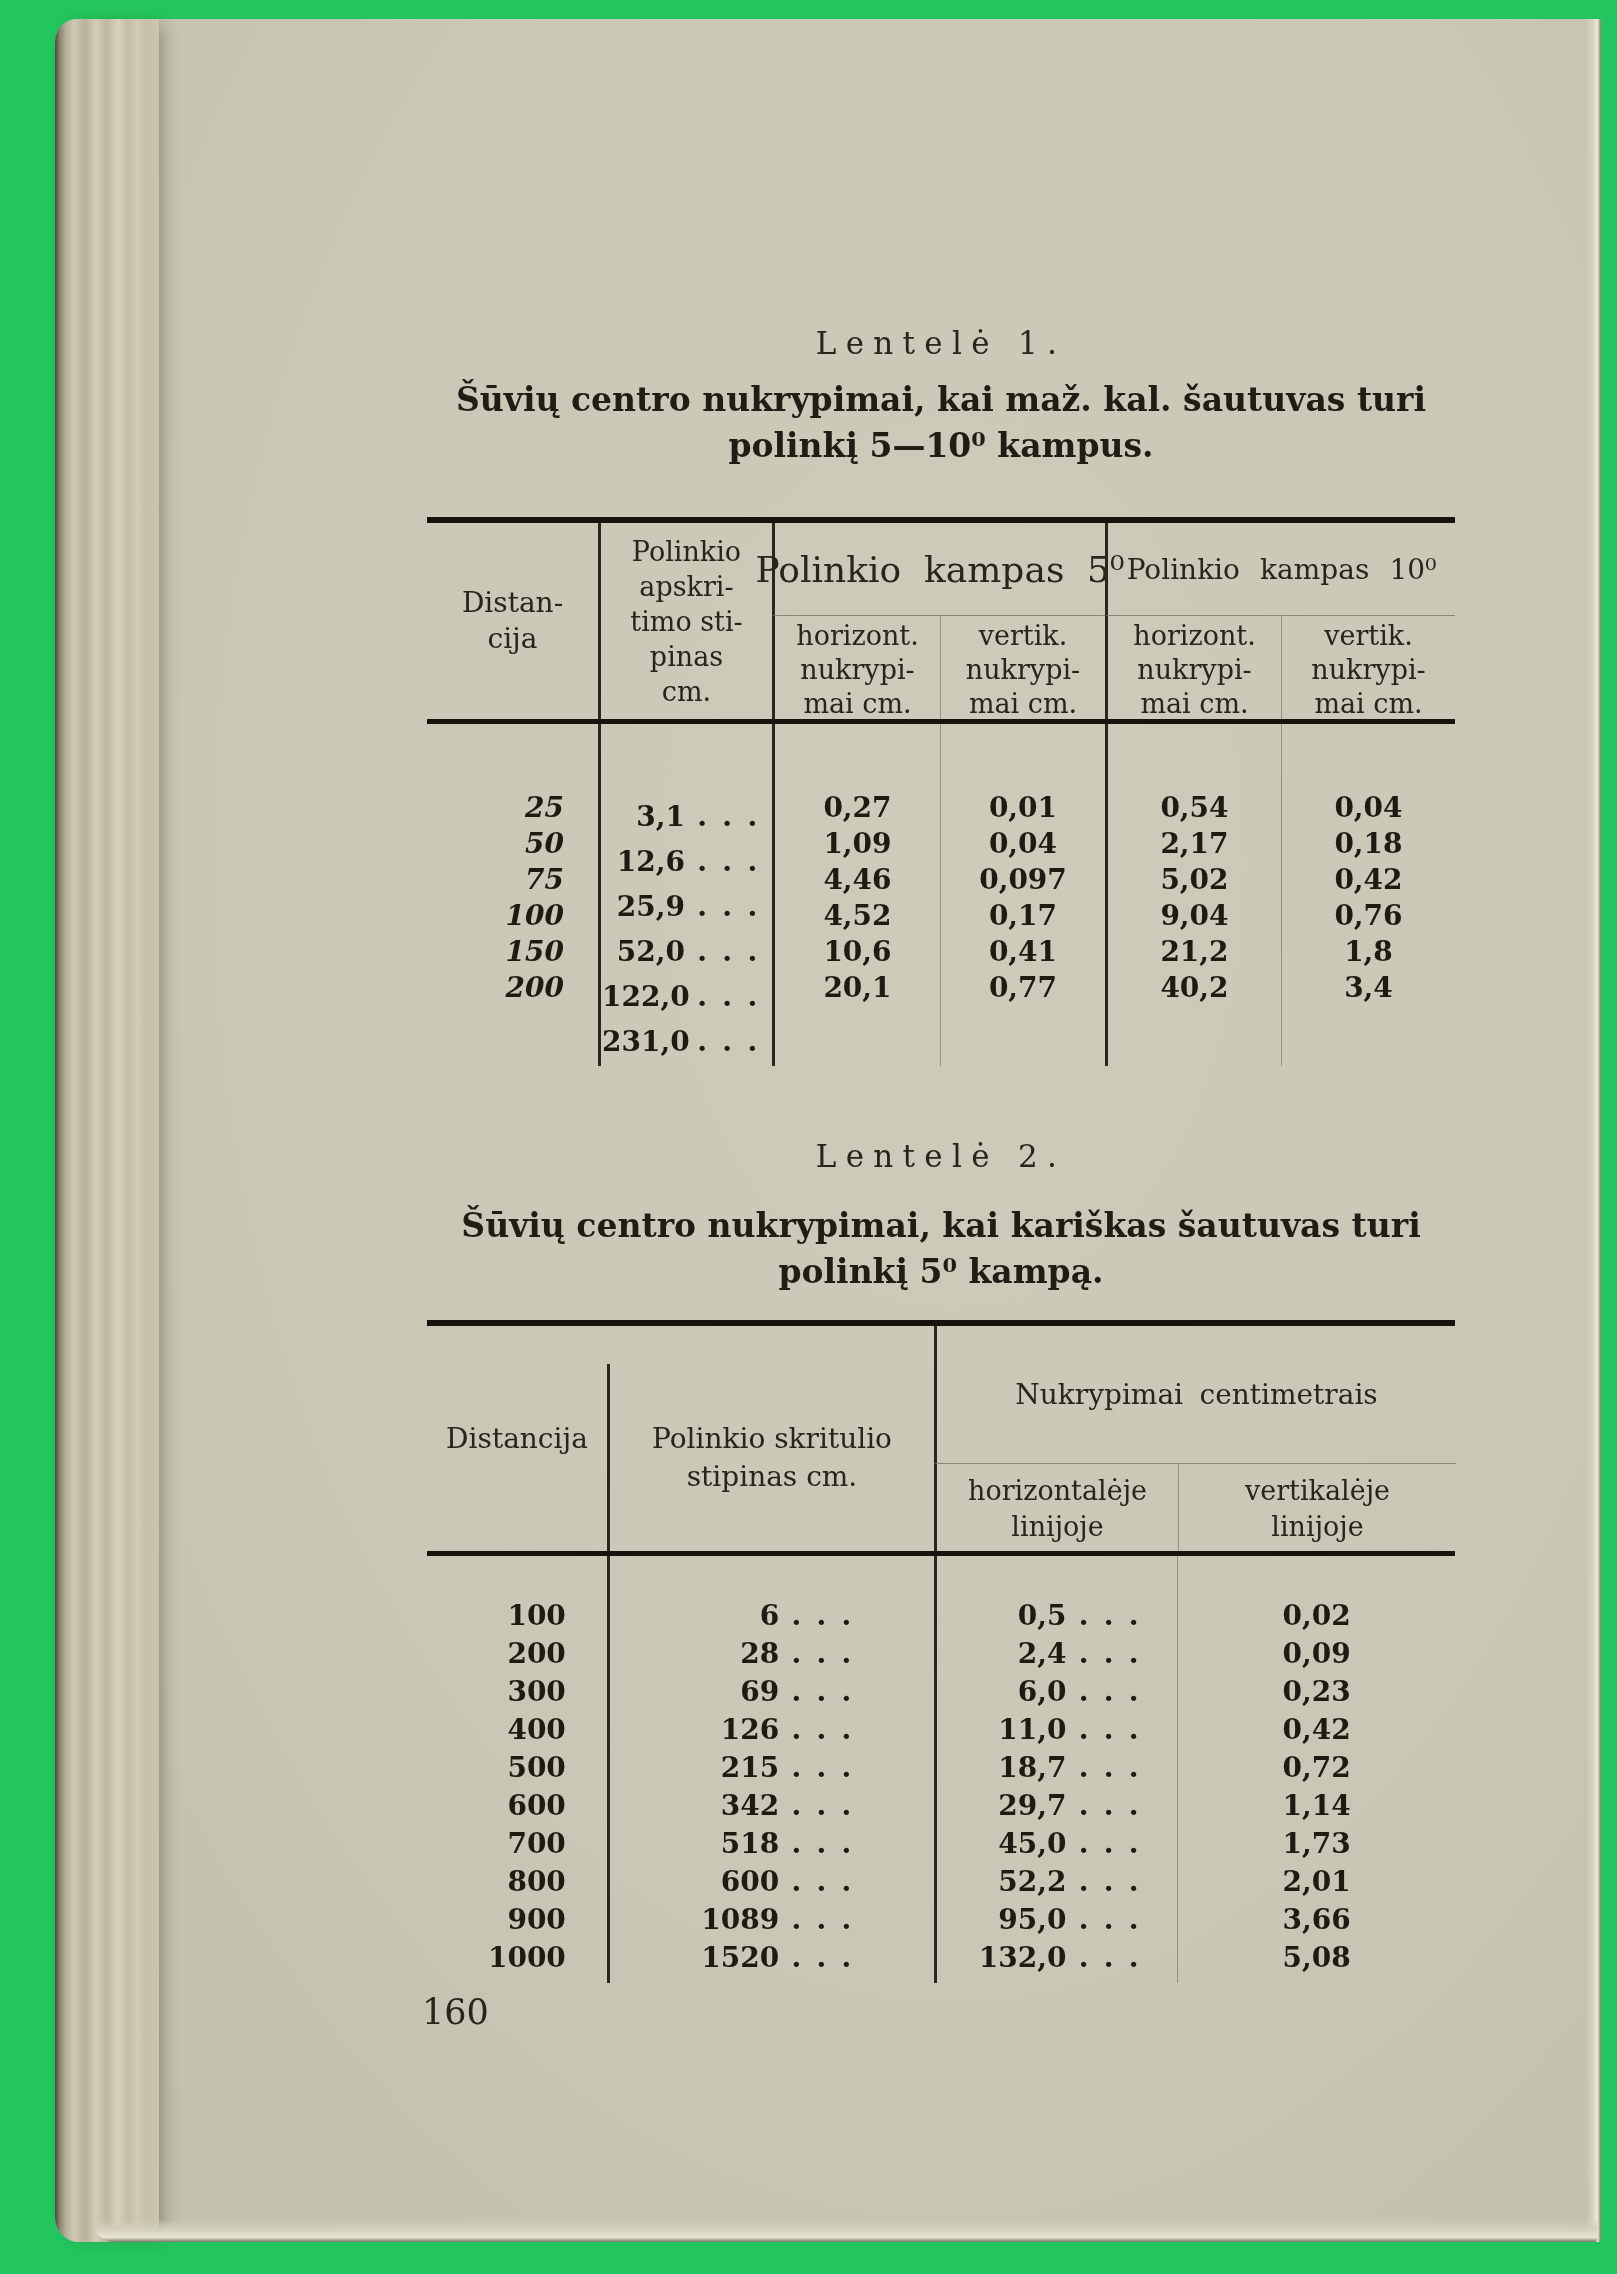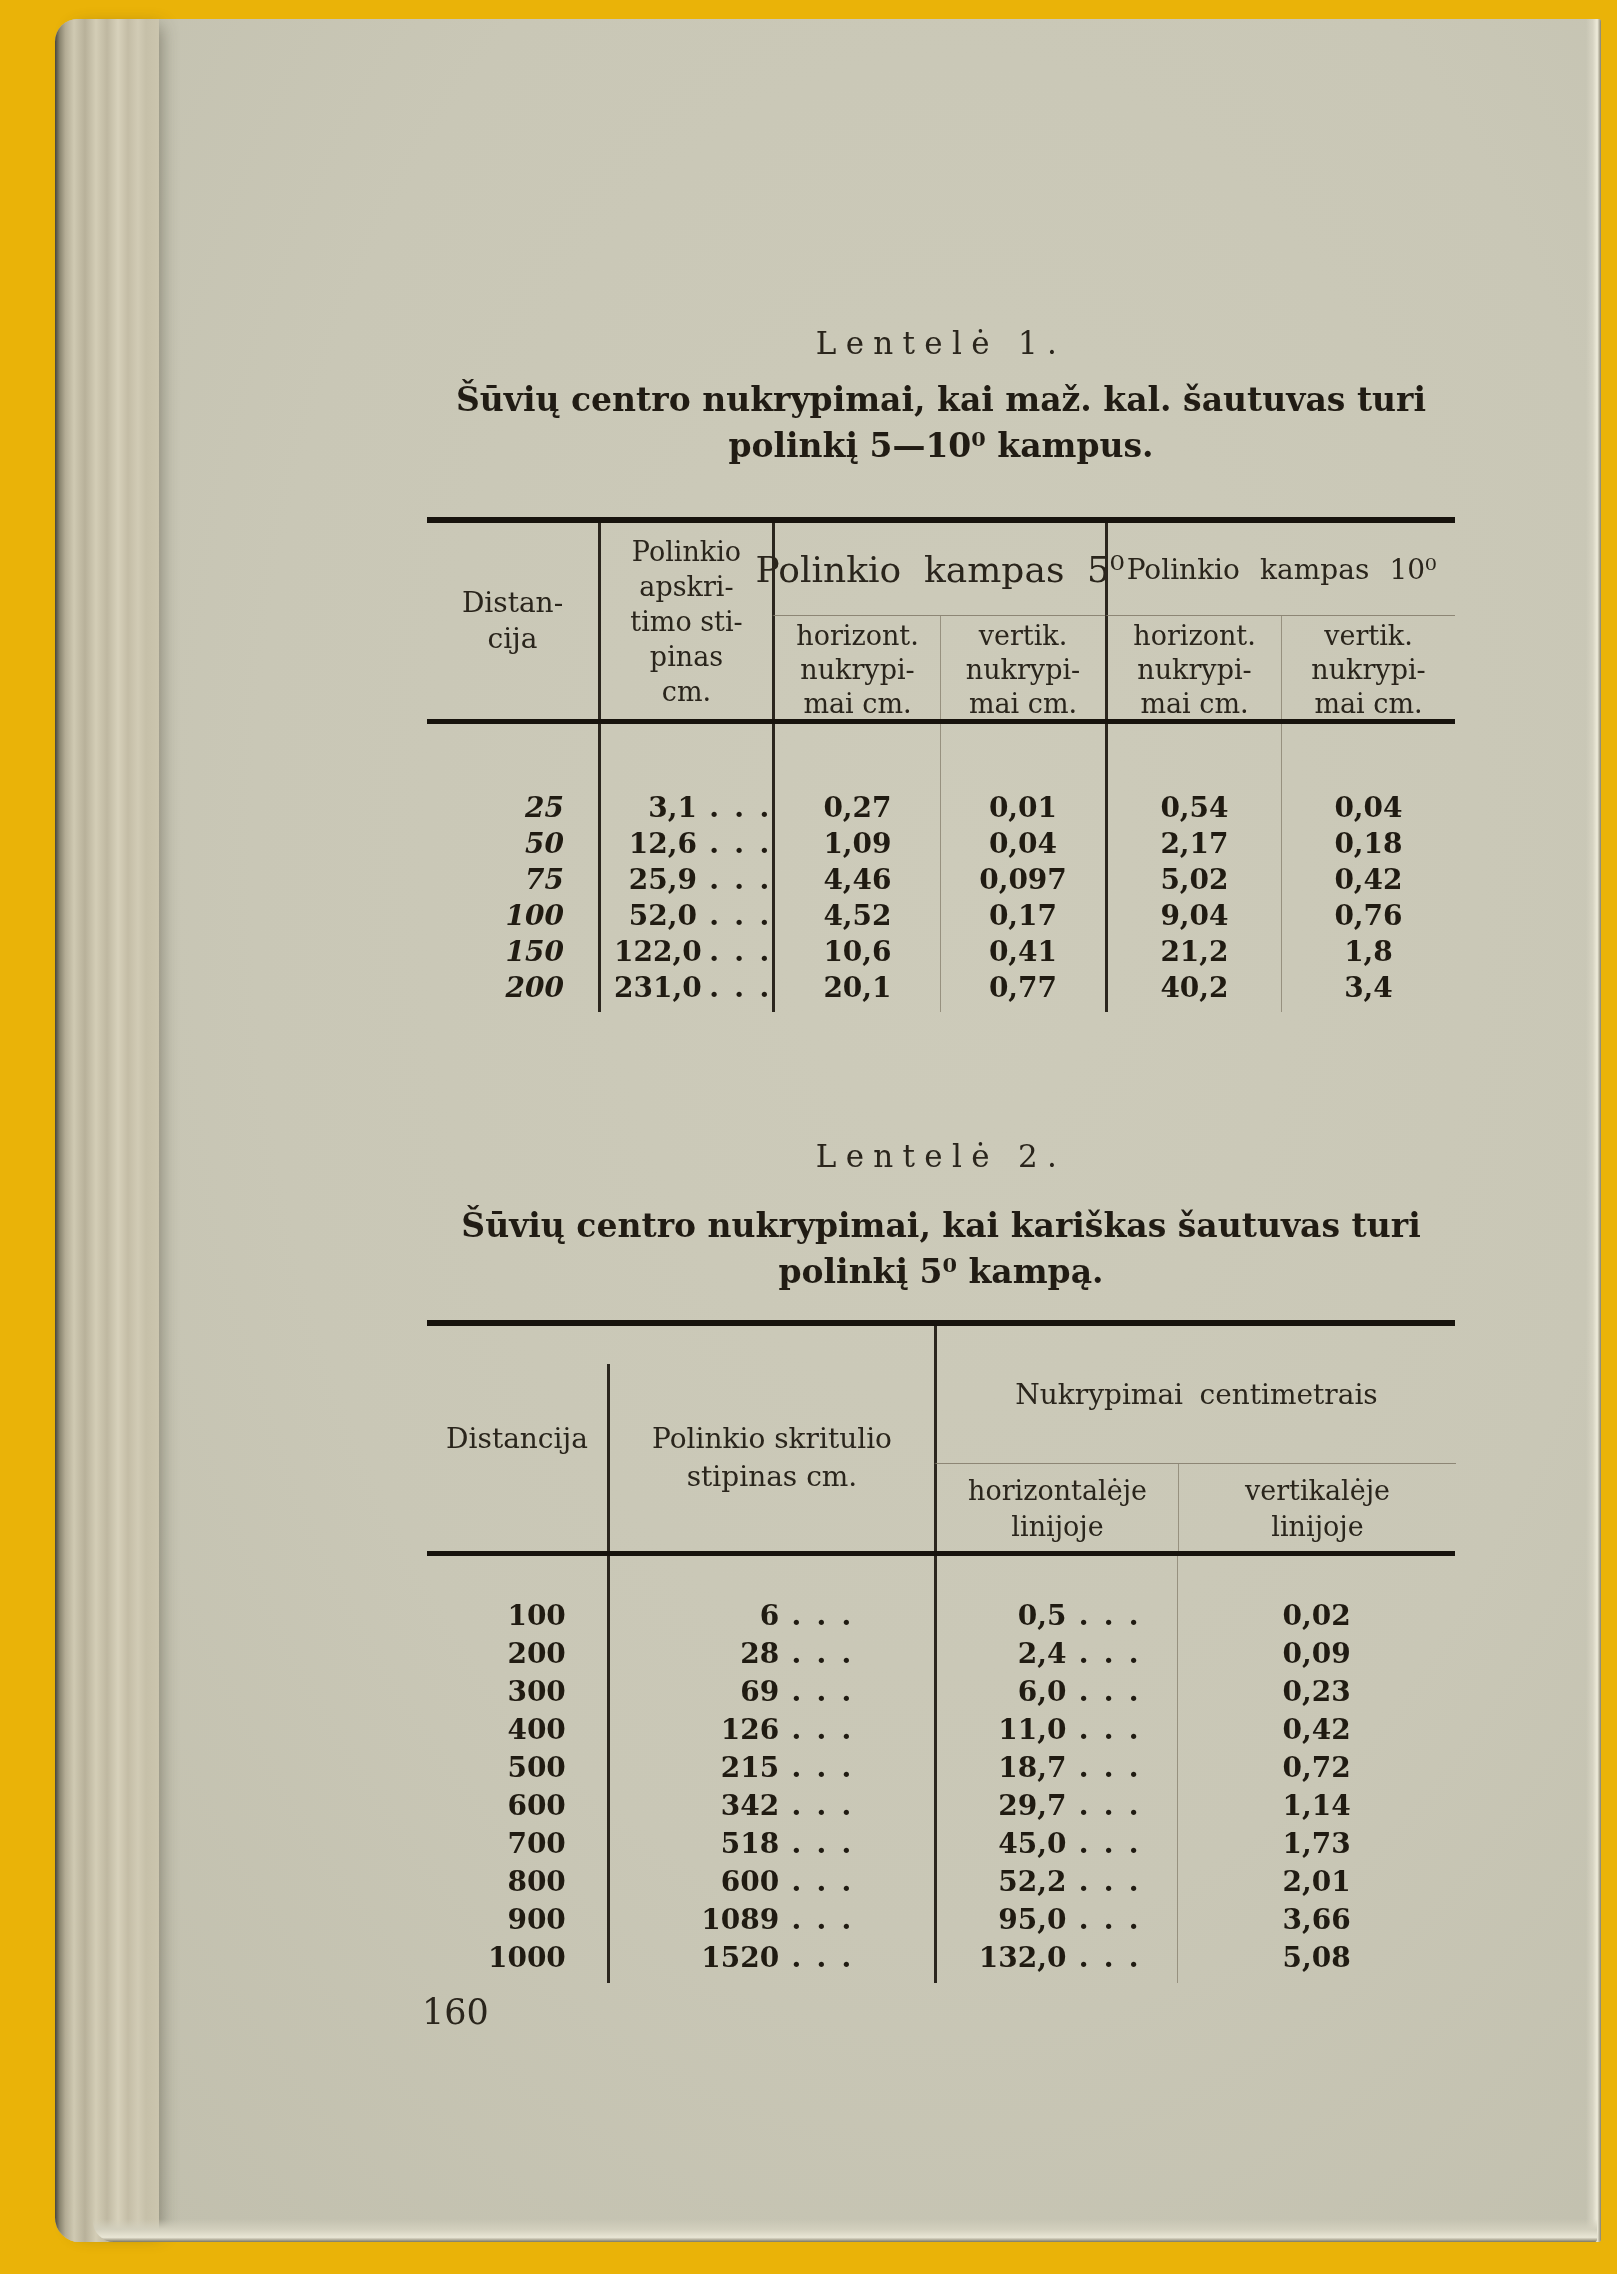--- a/index.html
+++ b/index.html
@@ -1,16 +1,16 @@
 <!DOCTYPE html>
 <html style="font-size:15px"><head>
 <meta charset="utf-8">
 <style>
   html,body{margin:0;padding:0;background:#070705;}
-  #screen{position:relative;width:1618px;height:2274px;background:#eab308;overflow:hidden;
+  #screen{position:relative;width:1618px;height:2274px;background:#22c55e;overflow:hidden;
           font-family:"DejaVu Serif","Liberation Serif",serif;color:#262119;}
 
   
   .paper{position:absolute;left:55px;top:19px;right:17px;bottom:32px;
          background:radial-gradient(ellipse at 58% 38%, #cdcbba 0%, #c9c7b6 55%, #c0beac 100%);
          border-radius:22.6px 2.8px 2.8px 24.5px;}
   .stack{position:absolute;left:0;top:0;bottom:0;width:104px;border-radius:22.6px 0 0 24.5px;
          background:linear-gradient(90deg,
            #4a463a 0px,#8a8570 4.7px,#b3ac95 10.4px,#cfc9b2 19px,#b8b19a 30px,
            #d3cdb6 41px,#bfb8a1 52px,#d7d1bb 63px,#c4bda6 73px,#d1cbb5 83px,
@@ -57,21 +57,21 @@
   .th-sub{grid-row:2;line-height:34px;align-items:flex-start;padding-top:2.8px;}
   .th-h5{grid-column:3;}
   .th-v5{grid-column:4;}
   .th-h10{grid-column:5;}
   .th-v10{grid-column:6;}
   .t1b{padding:0;}
   .t1b .bcol{padding-top:66px;padding-bottom:5.6px;}
   .t1b .bv{height:36px;line-height:36px;}
   .bc1-d{width:171px;text-align:right;padding-right:34px;box-sizing:border-box;font-style:italic;}
   .bc1-s{width:174px;}
-  .bc1-s .bv{display:flex;justify-content:flex-end;padding-right:0;}
+  .bc1-s .bv{display:flex;justify-content:flex-end;padding-right:12px;margin-top:9px;}
   .bc1-s .nb{width:83px;}
   .bc1-h5{width:168px;text-align:center;}
   .bc1-v5{width:165px;text-align:center;}
   .bc1-h10{width:176px;text-align:center;}
   .bc1-v10{width:174px;text-align:center;}
 
   
   .t2{top:1320px;}
   .t2 .thead{grid-template-columns:180px 327px 244px 278px;grid-template-rows:138px 87px;}
   .th2-dist{grid-column:1;grid-row:1/3;font-size:28px;}

